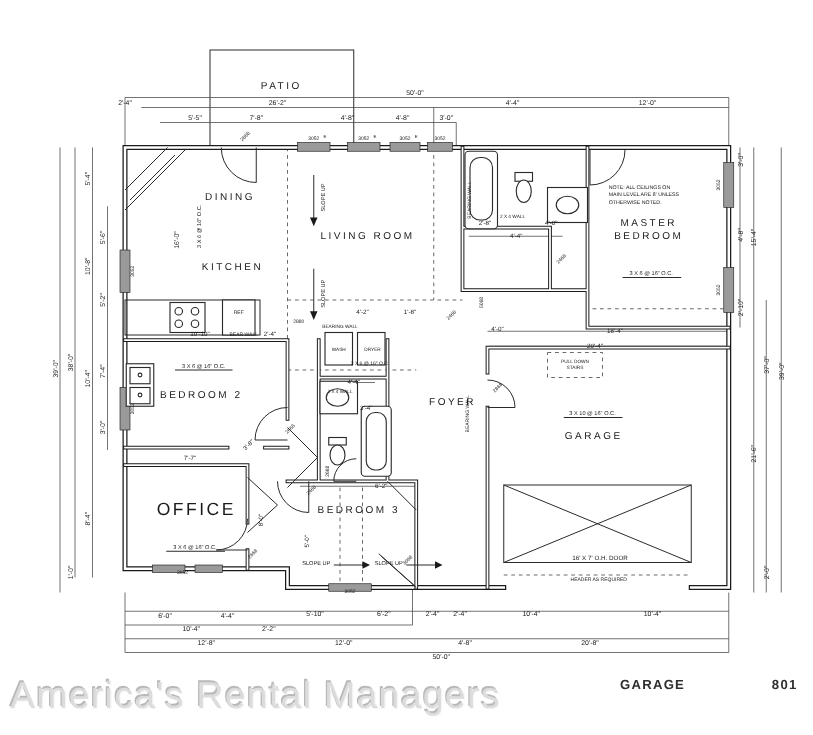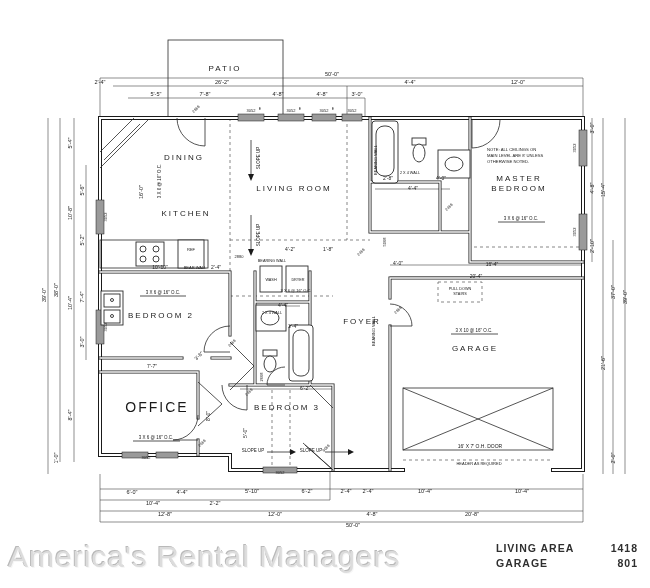--- a/index.html
+++ b/index.html
@@ -283,20 +283,16 @@
       <text x="156" y="439" font-size="4.5" fill="#1a1a1a" text-anchor="middle">3 X 6 @ 16" O.C.</text>
       <text x="296" y="292" font-size="4" fill="#1a1a1a" text-anchor="middle">3 X 6 @ 16" O.C.</text>
       <text x="474" y="332" font-size="4.5" fill="#1a1a1a" text-anchor="middle">3 X 10 @ 16" O.C.</text>
     </g>
 </svg>
 
 <div class="brand">America's Rental Managers</div>
 
 <div class="sqft">
   <div class="sqft-row">
-    <span>LIVING AREA</span>
-    <span>1418</span>
-  </div>
-  <div class="sqft-row">
     <span>GARAGE</span>
     <span>801</span>
   </div>
 </div>
 
 </body></html>

